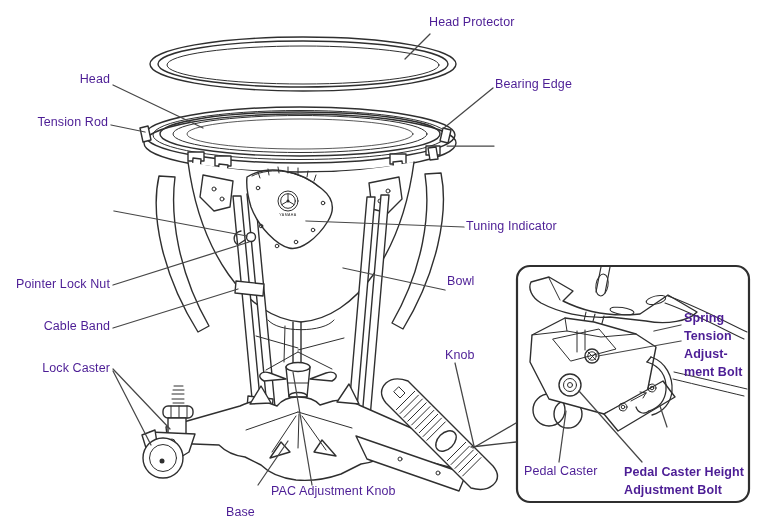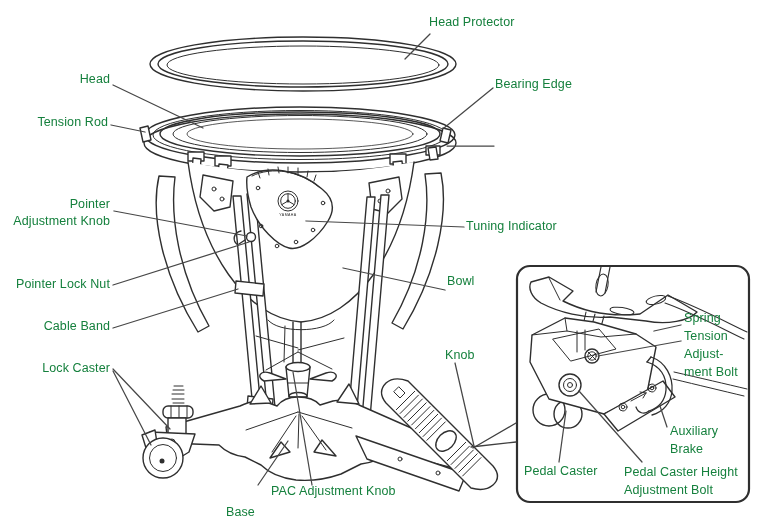--- a/index.html
+++ b/index.html
@@ -1,23 +1,23 @@
 <!DOCTYPE html>
 <html><head>
 <meta charset="utf-8">
 <style>
   html,body{margin:0;padding:0;background:#fff;}
   .canvas{position:relative;width:768px;height:522px;background:#fff;overflow:hidden;
           font-family:"Liberation Sans",sans-serif;}
   .art{position:absolute;left:0;top:0;}
   svg *{stroke-linecap:round;stroke-linejoin:round;}
-  .lbl{position:absolute;font-size:12.5px;line-height:17px;color:#15803d;
+  .lbl{position:absolute;font-size:12.5px;line-height:17px;color:#4c1d95;
        white-space:pre-line;letter-spacing:.1px;}
   .r{text-align:right;}
-  .lh18{line-height:18px;}
+  .lh18{line-height:18px;font-weight:bold;}
 </style>
 </head>
 <body>
 
 <div class="canvas">
 
 <svg class="art" width="768" height="522" viewBox="0 0 768 522" fill="none" stroke="#2f2f2f" stroke-width="1.4">
 
   <g>
     <ellipse cx="303" cy="64" rx="153" ry="27"></ellipse>
@@ -263,33 +263,29 @@
     <path d="M667,427 L660,406"></path>
     <path d="M559,462 L566,411"></path>
     <path d="M642,462 L579,391"></path>
   </g>
 </svg>
 
 <div class="lbl" style="left:429px;top:14px">Head Protector</div>
 <div class="lbl r" style="right:658px;top:71px">Head</div>
 <div class="lbl" style="left:495px;top:76px">Bearing Edge</div>
 <div class="lbl r" style="right:660px;top:114px">Tension Rod</div>
-<div class="lbl r" style="right:658px;top:196px">Pointer
-Adjustment Knob</div>
 <div class="lbl" style="left:466px;top:218px">Tuning Indicator</div>
 <div class="lbl r" style="right:658px;top:276px">Pointer Lock Nut</div>
 <div class="lbl" style="left:447px;top:273px">Bowl</div>
 <div class="lbl r" style="right:658px;top:318px">Cable Band</div>
 <div class="lbl r" style="right:658px;top:360px">Lock Caster</div>
 <div class="lbl" style="left:445px;top:347px">Knob</div>
 <div class="lbl" style="left:226px;top:504px">Base</div>
 <div class="lbl" style="left:271px;top:483px">PAC Adjustment Knob</div>
 <div class="lbl lh18" style="left:684px;top:309px">Spring
 Tension
 Adjust-
 ment Bolt</div>
-<div class="lbl lh18" style="left:670px;top:422px">Auxiliary
-Brake</div>
 <div class="lbl" style="left:524px;top:463px">Pedal Caster</div>
 <div class="lbl lh18" style="left:624px;top:463px">Pedal Caster Height
 Adjustment Bolt</div>
 
 </div>
 
 </body></html>

